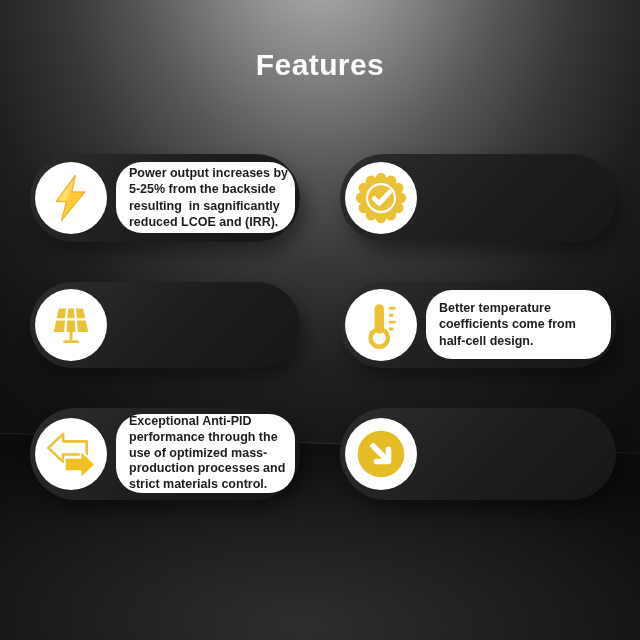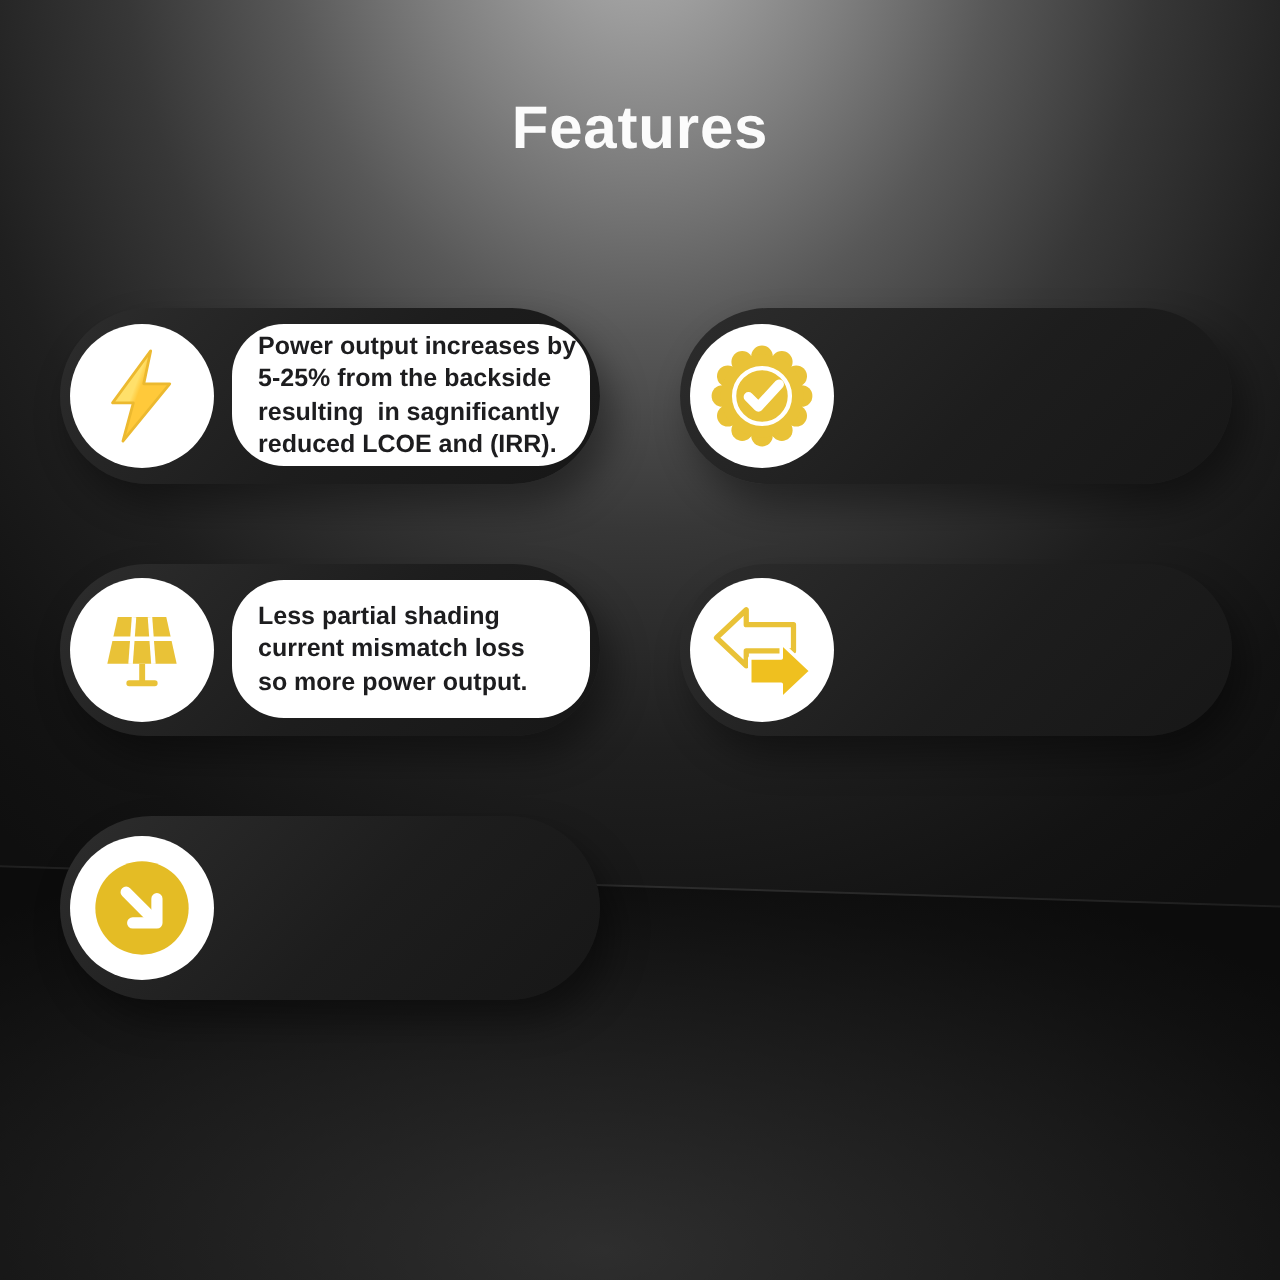--- a/index.html
+++ b/index.html
@@ -119,42 +119,64 @@
             <circle cx="30" cy="30" r="23"></circle>
           </g>
           <circle cx="30" cy="30" r="15.5" fill="none" stroke="#fff" stroke-width="2.4"></circle>
           <path d="M22.5 30.5 L28 36 L39.5 23.5" fill="none" stroke="#fff" stroke-width="5.4" stroke-linecap="round" stroke-linejoin="round"></path>
         </svg>
       </div>
     </div>
 
     <div class="card">
       <div class="pill"></div>
-      <div class="panel">
-        <p class="card-text">Less partial shading
-current mismatch loss
-so more power output.</p>
-      </div>
       <div class="icon-circle">
         <svg width="52" height="52" viewBox="0 0 60 60">
           <polygon points="16,11 44,11 50,38 10,38" fill="#E9C237"></polygon>
           <g stroke="#fff" stroke-width="2.6">
             <line x1="12.6" y1="23.5" x2="47.4" y2="23.5"></line>
             <line x1="25.4" y1="11" x2="23.4" y2="38"></line>
             <line x1="34.6" y1="11" x2="36.6" y2="38"></line>
           </g>
           <rect x="28.4" y="38" width="3.4" height="10" fill="#E9C237"></rect>
           <rect x="21" y="47.5" width="18" height="3.4" rx="1.6" fill="#E9C237"></rect>
         </svg>
       </div>
     </div>
 
+    <div class="card">
+      <div class="pill"></div>
+      <div class="panel">
+        <p class="card-text">Better temperature
+coefficients come from
+half-cell design.</p>
+      </div>
+      <div class="icon-circle">
+        <svg width="52" height="52" viewBox="0 0 60 60">
+          <circle cx="28" cy="45" r="10" fill="#fff" stroke="#E9C237" stroke-width="5"></circle>
+          <rect x="22.5" y="6" width="11" height="34" rx="5.5" fill="#E9C237"></rect>
+          <g fill="#E9C237">
+            <rect x="39" y="9" width="8" height="3.4" rx="1.6"></rect>
+            <rect x="39" y="17" width="5.5" height="3.4" rx="1.6"></rect>
+            <rect x="39" y="25" width="8" height="3.4" rx="1.6"></rect>
+            <rect x="39" y="33" width="5.5" height="3.4" rx="1.6"></rect>
+          </g>
+        </svg>
+      </div>
+    </div>
 
     <div class="card tall">
       <div class="pill"></div>
+      <div class="panel">
+        <p class="card-text">Exceptional Anti-PID
+performance through the
+use of optimized mass-
+production processes and
+strict materials control.</p>
+      </div>
       <div class="icon-circle">
         <svg width="56" height="56" viewBox="0 0 64 64">
           <polygon points="6,25 23,9 23,17.5 50,17.5 50,32.5 23,32.5 23,41" fill="#fff" stroke="#E9C237" stroke-width="3" stroke-linejoin="round"></polygon>
           <polygon points="60,44 43,28 43,36.5 25,36.5 25,51.5 43,51.5 43,60" fill="#EFC01F" stroke="#fff" stroke-width="2" stroke-linejoin="round"></polygon>
         </svg>
       </div>
     </div>
 
     <div class="card tall">
       <div class="pill"></div>

